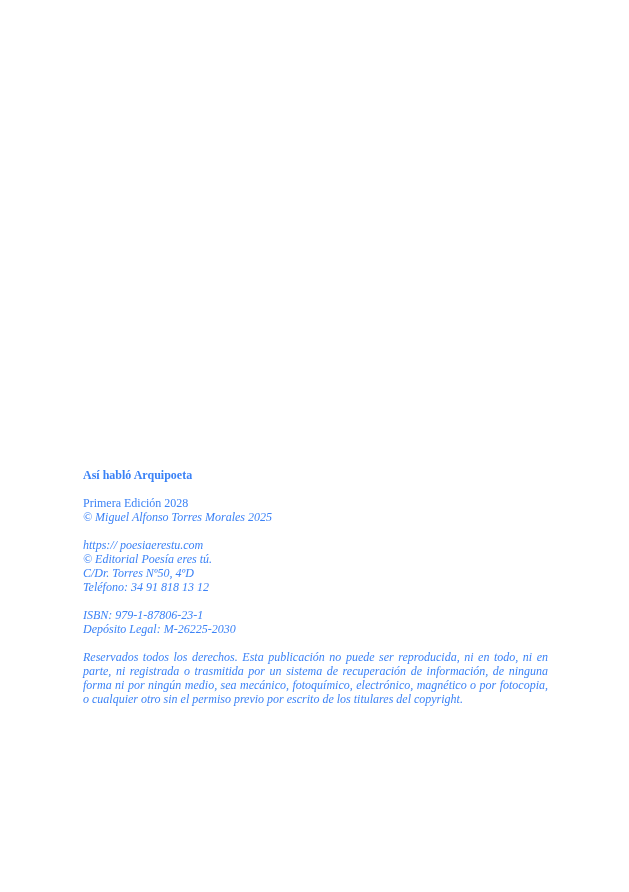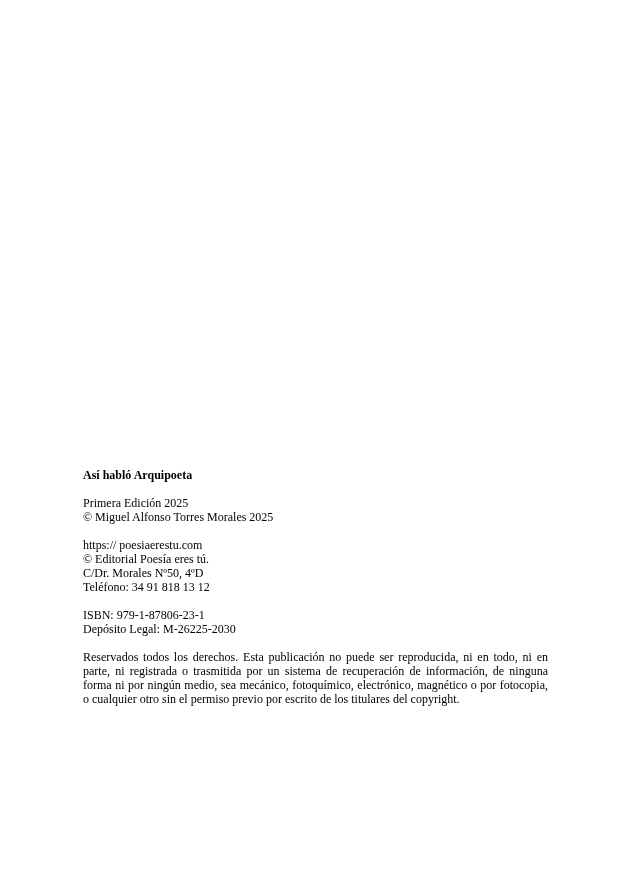--- a/index.html
+++ b/index.html
@@ -6,21 +6,21 @@
     margin: 0;
     padding: 0;
     background: #ffffff;
   }
   .page {
     position: relative;
     width: 629px;
     height: 892px;
     background: #ffffff;
     font-family: "Liberation Serif", serif;
-    color: #000000;
+    color: #3b82f6;
     overflow: hidden;
   }
   .colophon {
     position: absolute;
     left: 83px;
     top: 468px;
     width: 465px;
   }
   .colophon p {
     margin: 0;
@@ -29,42 +29,43 @@
   }
   .book-title {
     font-weight: bold;
     font-size: 12.5px;
     margin-bottom: 14px !important;
   }
   .block {
     margin: 0 0 14px 0;
   }
   .italic {
+    font-style: italic;
   }
   .justify {
     text-align: justify;
   }
 </style>
 </head>
 <body>
 
 <div class="page">
   <div class="colophon">
 
     <p class="book-title">Así habló Arquipoeta</p>
 
     <div class="block">
-      <p>Primera Edición 2025</p>
+      <p>Primera Edición 2028</p>
       <p class="italic">© Miguel Alfonso Torres Morales 2025</p>
     </div>
 
     <div class="block">
       <p class="italic">https:// poesiaerestu.com</p>
       <p class="italic">© Editorial Poesía eres tú.</p>
-      <p class="italic">C/Dr. Morales Nº50, 4ºD</p>
+      <p class="italic">C/Dr. Torres Nº50, 4ºD</p>
       <p class="italic">Teléfono: 34 91 818 13 12</p>
     </div>
 
     <div class="block">
       <p class="italic">ISBN: 979-1-87806-23-1</p>
       <p class="italic">Depósito Legal: M-26225-2030</p>
     </div>
 
     <p class="italic justify">Reservados todos los derechos. Esta publicación no puede ser reproducida, ni en todo, ni en parte, ni registrada o trasmitida por un sistema de recuperación de información, de ninguna forma ni por ningún medio, sea mecánico, fotoquímico, electrónico, magnético o por fotocopia, o cualquier otro sin el permiso previo por escrito de los titulares del copyright.</p>
 

